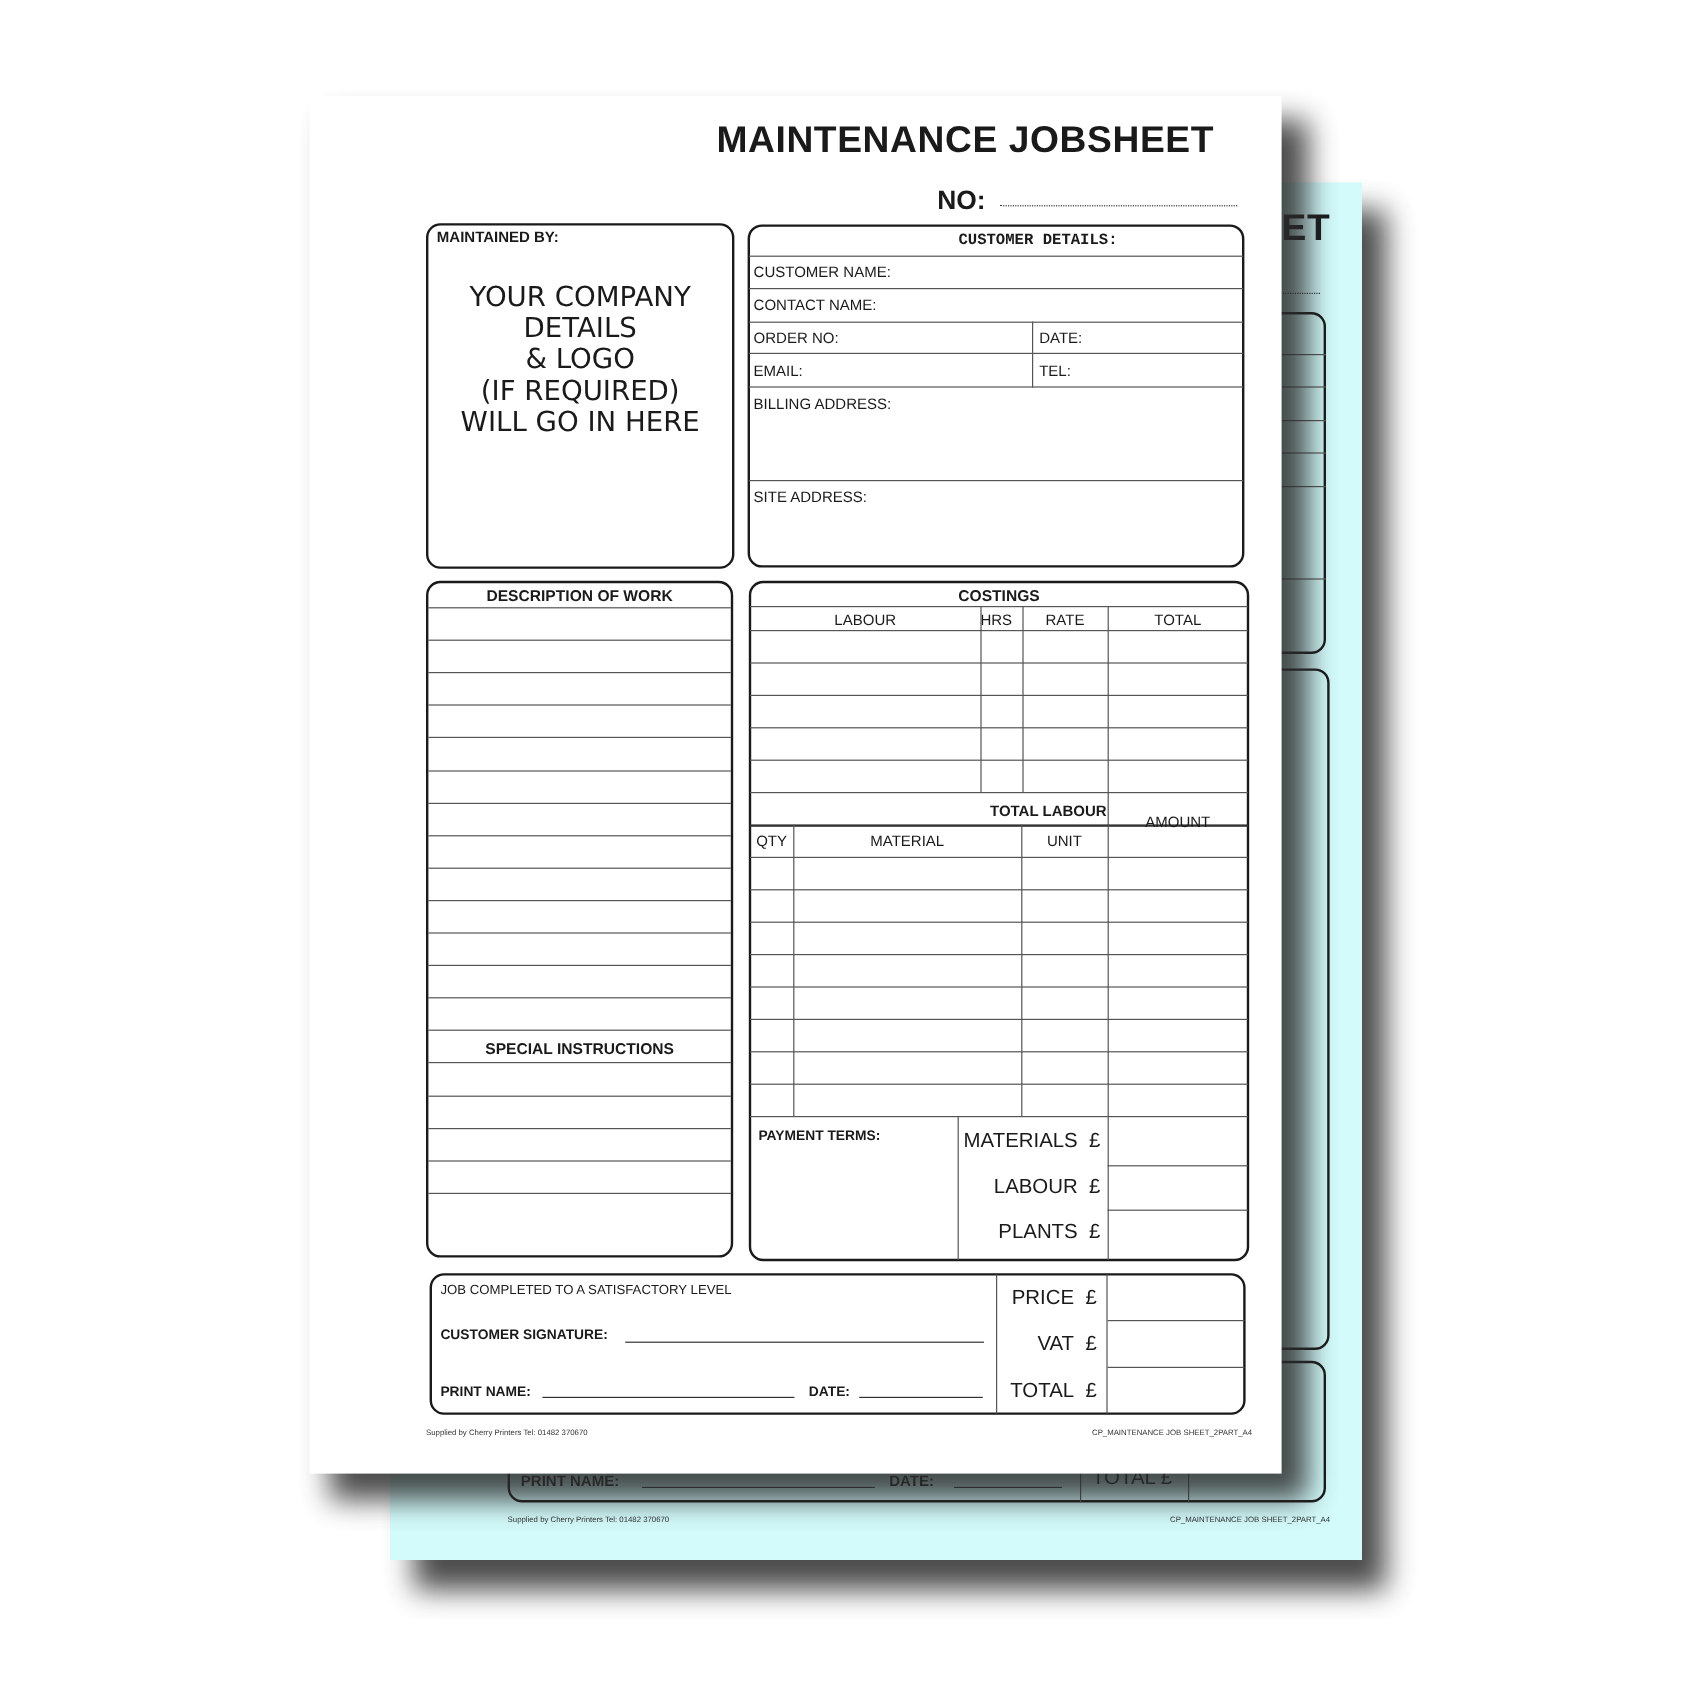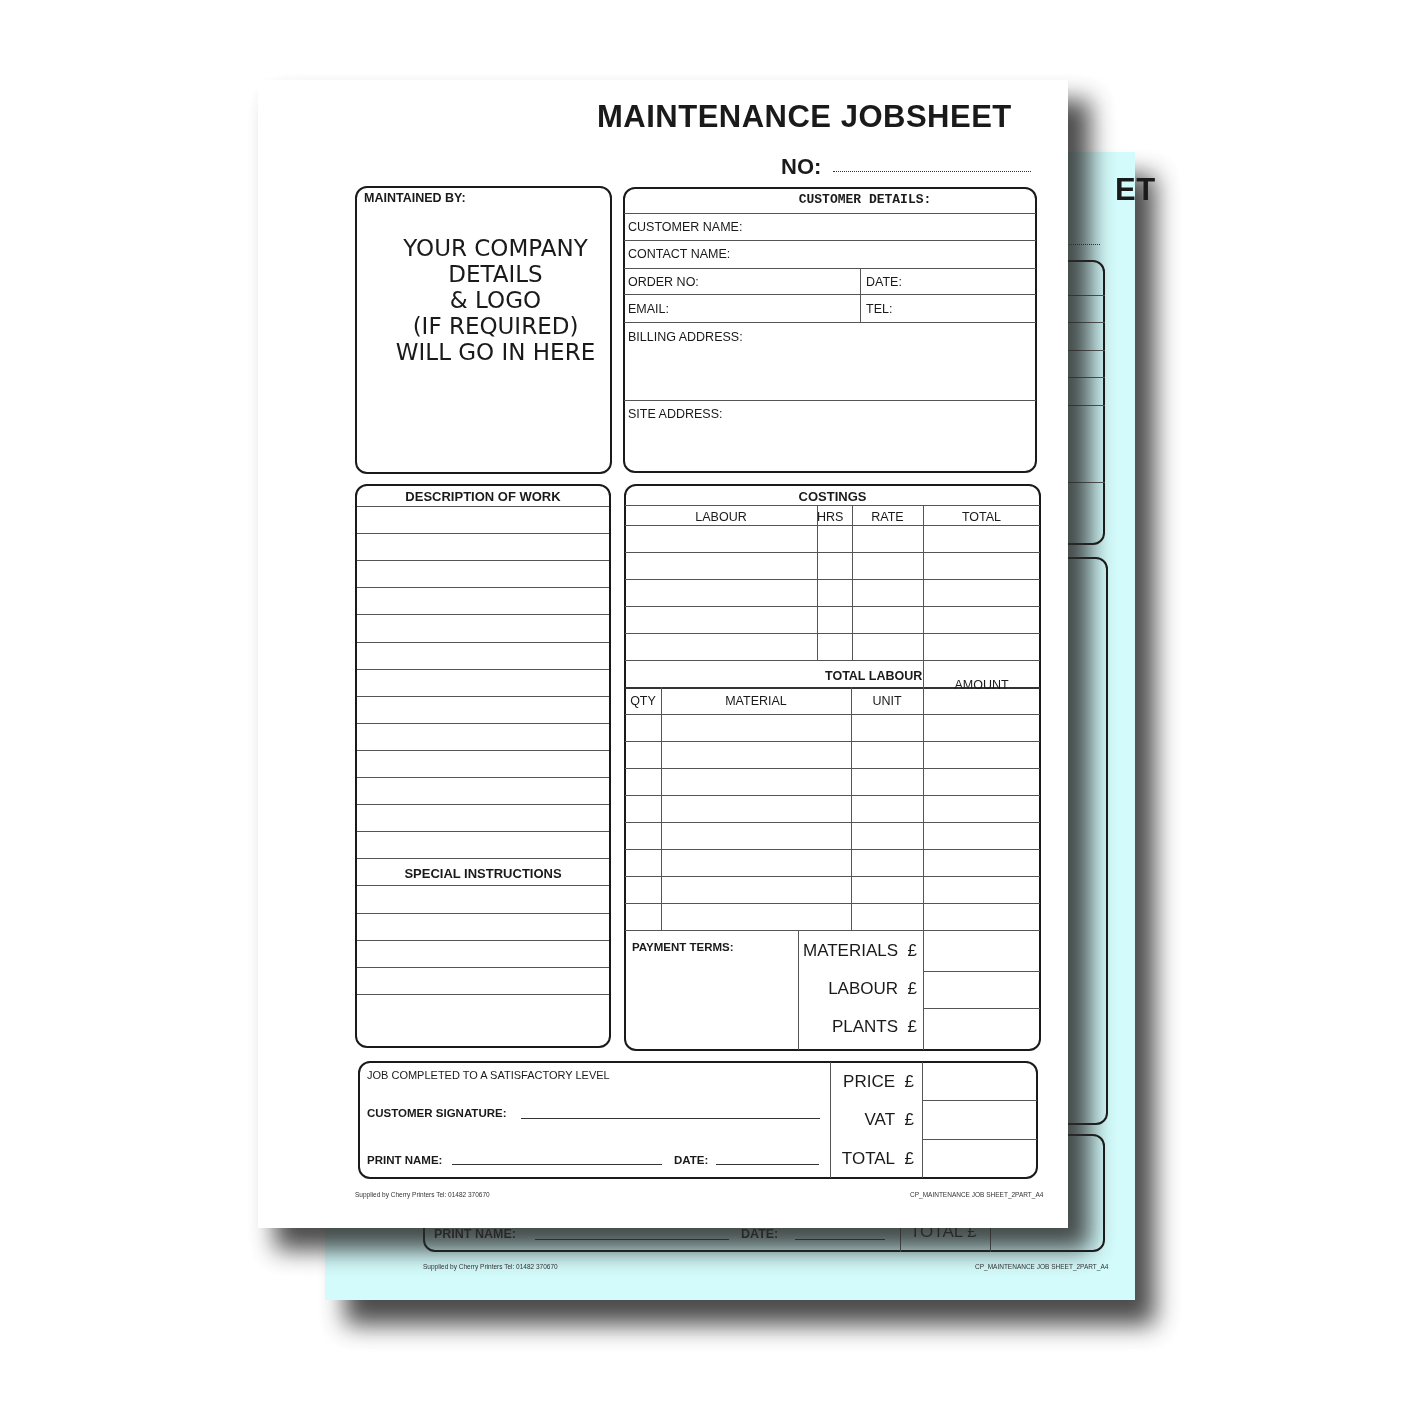--- a/index.html
+++ b/index.html
@@ -9,32 +9,32 @@
   .shadow{position:absolute;background:#2c2c2c;filter:blur(12px);opacity:.85;}
   .blue{background:#d3fbfb;}
   .white{background:#ffffff;}
   .box{position:absolute;border:2px solid #1a1a1a;border-radius:12px;box-sizing:border-box;background:transparent;}
   .hl{position:absolute;height:0;border-top:1.5px solid #555;}
   .vl{position:absolute;width:0;border-left:1.5px solid #555;}
   .lbl{position:absolute;font-size:12.5px;white-space:nowrap;}
   .bold{font-weight:bold;}
   .hdr{position:absolute;font-size:13px;font-weight:bold;text-align:center;white-space:nowrap;}
   .title{position:absolute;font-size:31px;font-weight:900;letter-spacing:.5px;white-space:nowrap;}
-  .comp{position:absolute;left:355px;width:257px;text-align:center;font-family:"DejaVu Sans",sans-serif;font-size:23px;line-height:26px;padding-left:12px;}
+  .comp{position:absolute;left:355px;width:257px;text-align:center;font-family:"DejaVu Sans",sans-serif;font-size:23px;line-height:26px;}
   .small{position:absolute;font-size:6.5px;white-space:nowrap;color:#333;}
   .sum{position:absolute;font-size:17px;white-space:nowrap;text-align:right;}
   .uline{position:absolute;height:0;border-top:1.5px solid #333;}
   .dots{position:absolute;height:0;border-top:1.5px dotted #333;}
 </style>
 </head>
 <body>
 
 <div class="shadow" style="left:345px;top:175px;width:810px;height:1150px;"></div>
 <div class="sheet blue" style="left:325px;top:152px;width:810px;height:1148px;">
-  <div class="title" style="left:743px;top:20px;margin-left:47px;">ET</div>
+  <div class="title" style="left:743px;top:20px;">ET</div>
   <div class="dots" style="left:660px;top:92px;width:115px;"></div>
 
   <div class="box" style="left:560px;top:108px;width:220px;height:285px;"></div>
   <div class="hl" style="left:740px;top:143px;width:40px;"></div>
   <div class="hl" style="left:740px;top:170px;width:40px;"></div>
   <div class="hl" style="left:740px;top:198px;width:40px;"></div>
   <div class="hl" style="left:740px;top:225px;width:40px;"></div>
   <div class="hl" style="left:740px;top:253px;width:40px;"></div>
   <div class="hl" style="left:740px;top:330px;width:40px;"></div>
   <div class="box" style="left:560px;top:405px;width:223px;height:568px;"></div>

